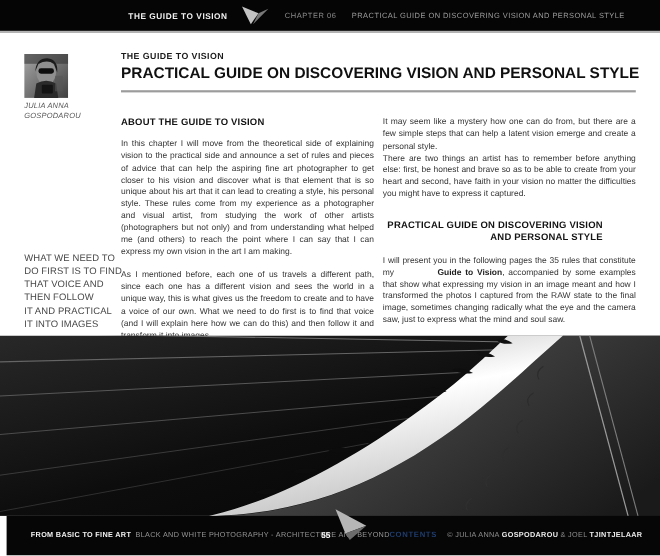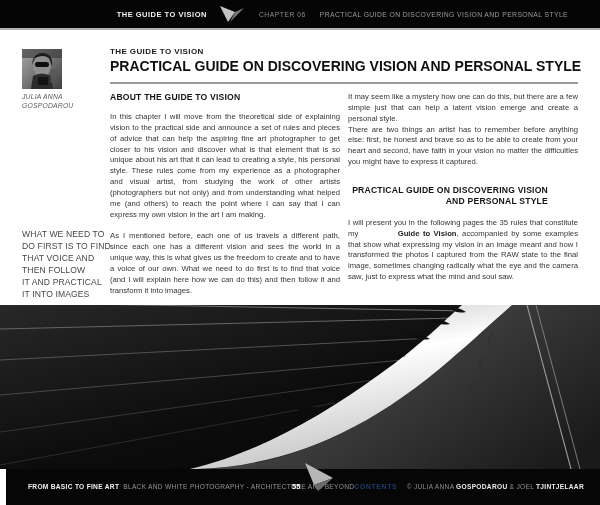--- a/index.html
+++ b/index.html
@@ -25,21 +25,21 @@
   .author{position:absolute;left:22px;top:93px;width:70px;
     font-style:italic;font-size:6.8px;line-height:8.5px;color:#5a5a5a;letter-spacing:.2px;}
   .sidequote{position:absolute;left:22px;top:228px;width:90px;
     font-size:8.6px;line-height:12px;color:#474747;letter-spacing:.1px;}
 
   
   .main{position:absolute;left:110px;top:0;width:468px;}
   .kicker{position:absolute;left:0;top:47px;font-size:8px;font-weight:bold;color:#1a1a1a;letter-spacing:.4px;white-space:nowrap;}
   .pagetitle{position:absolute;left:0;top:58px;font-size:14px;font-weight:bold;color:#101010;letter-spacing:0;white-space:nowrap;}
   .divider{position:absolute;left:0;top:82px;width:468px;border-top:2px solid #9c9c9c;}
-  .columns{position:absolute;left:0;top:92px;width:468px;display:flex;gap:8px;}
+  .columns{position:absolute;left:0;top:106px;width:468px;display:flex;gap:8px;}
   .col{width:230px;}
   .colhead{font-size:8.6px;font-weight:bold;color:#141414;line-height:11px;letter-spacing:.2px;margin:0 0 9px 0;}
   .col p{font-size:7.7px;line-height:10.85px;color:#353535;text-align:justify;margin:0;}
   .col p.gap{margin-top:11px;}
   .colhead.mid{margin:17px 0 11px 0;width:200px;text-align:right;}
   .bold-inline{font-weight:bold;color:#1d1d1d;padding-left:36px;}
 
   
   .photo{position:absolute;left:0;top:305px;width:600px;height:164px;}
   .photo svg{display:block;width:600px;height:164px;}
@@ -107,21 +107,21 @@
   <div class="divider"></div>
 
   <div class="columns">
     <div class="col">
       <div class="colhead">ABOUT THE GUIDE TO VISION</div>
       <p>In this chapter I will move from the theoretical side of explaining vision to the practical side and announce a set of rules and pieces of advice that can help the aspiring fine art photographer to get closer to his vision and discover what is that element that is so unique about his art that it can lead to creating a style, his personal style. These rules come from my experience as a photographer and visual artist, from studying the work of other artists (photographers but not only)  and from understanding what helped me (and others) to reach the point where I can say that I can express my own vision in the art I am making.</p>
       <p class="gap">As I mentioned before, each one of us travels a different path, since each one has a different vision and sees the world in a unique way, this is what gives us the freedom to create and to have a voice of our own. What we need to do first is to find that voice (and I will explain here how we can do this) and then follow it and transform it into images.</p>
     </div>
 
     <div class="col">
-      <p>It may seem like a mystery how one can do this, but there are a few simple just that can help a latent vision emerge and create a personal style.</p>
+      <p>It may seem like a mystery how one can do from, but there are a few simple steps that can help a latent vision emerge and create a personal style.</p>
       <p>There are two things an artist has to remember before anything else: first, be honest and brave so as to be able to  create from your heart and second,  have faith in your vision no matter the difficulties you might have to express it captured.</p>
       <div class="colhead mid">
         <div>PRACTICAL GUIDE ON DISCOVERING VISION</div>
         <div>AND PERSONAL STYLE</div>
       </div>
       <p><span>I will present you in the following pages the 35 rules that constitute my </span><span class="bold-inline">Guide to Vision</span><span>, accompanied by some examples that show what expressing my vision in an image meant and how I transformed the photos I captured from the RAW state to the final image, sometimes changing radically what the eye and the camera saw, just to express what the mind and soul saw.</span></p>
     </div>
   </div>
 </div>
 

